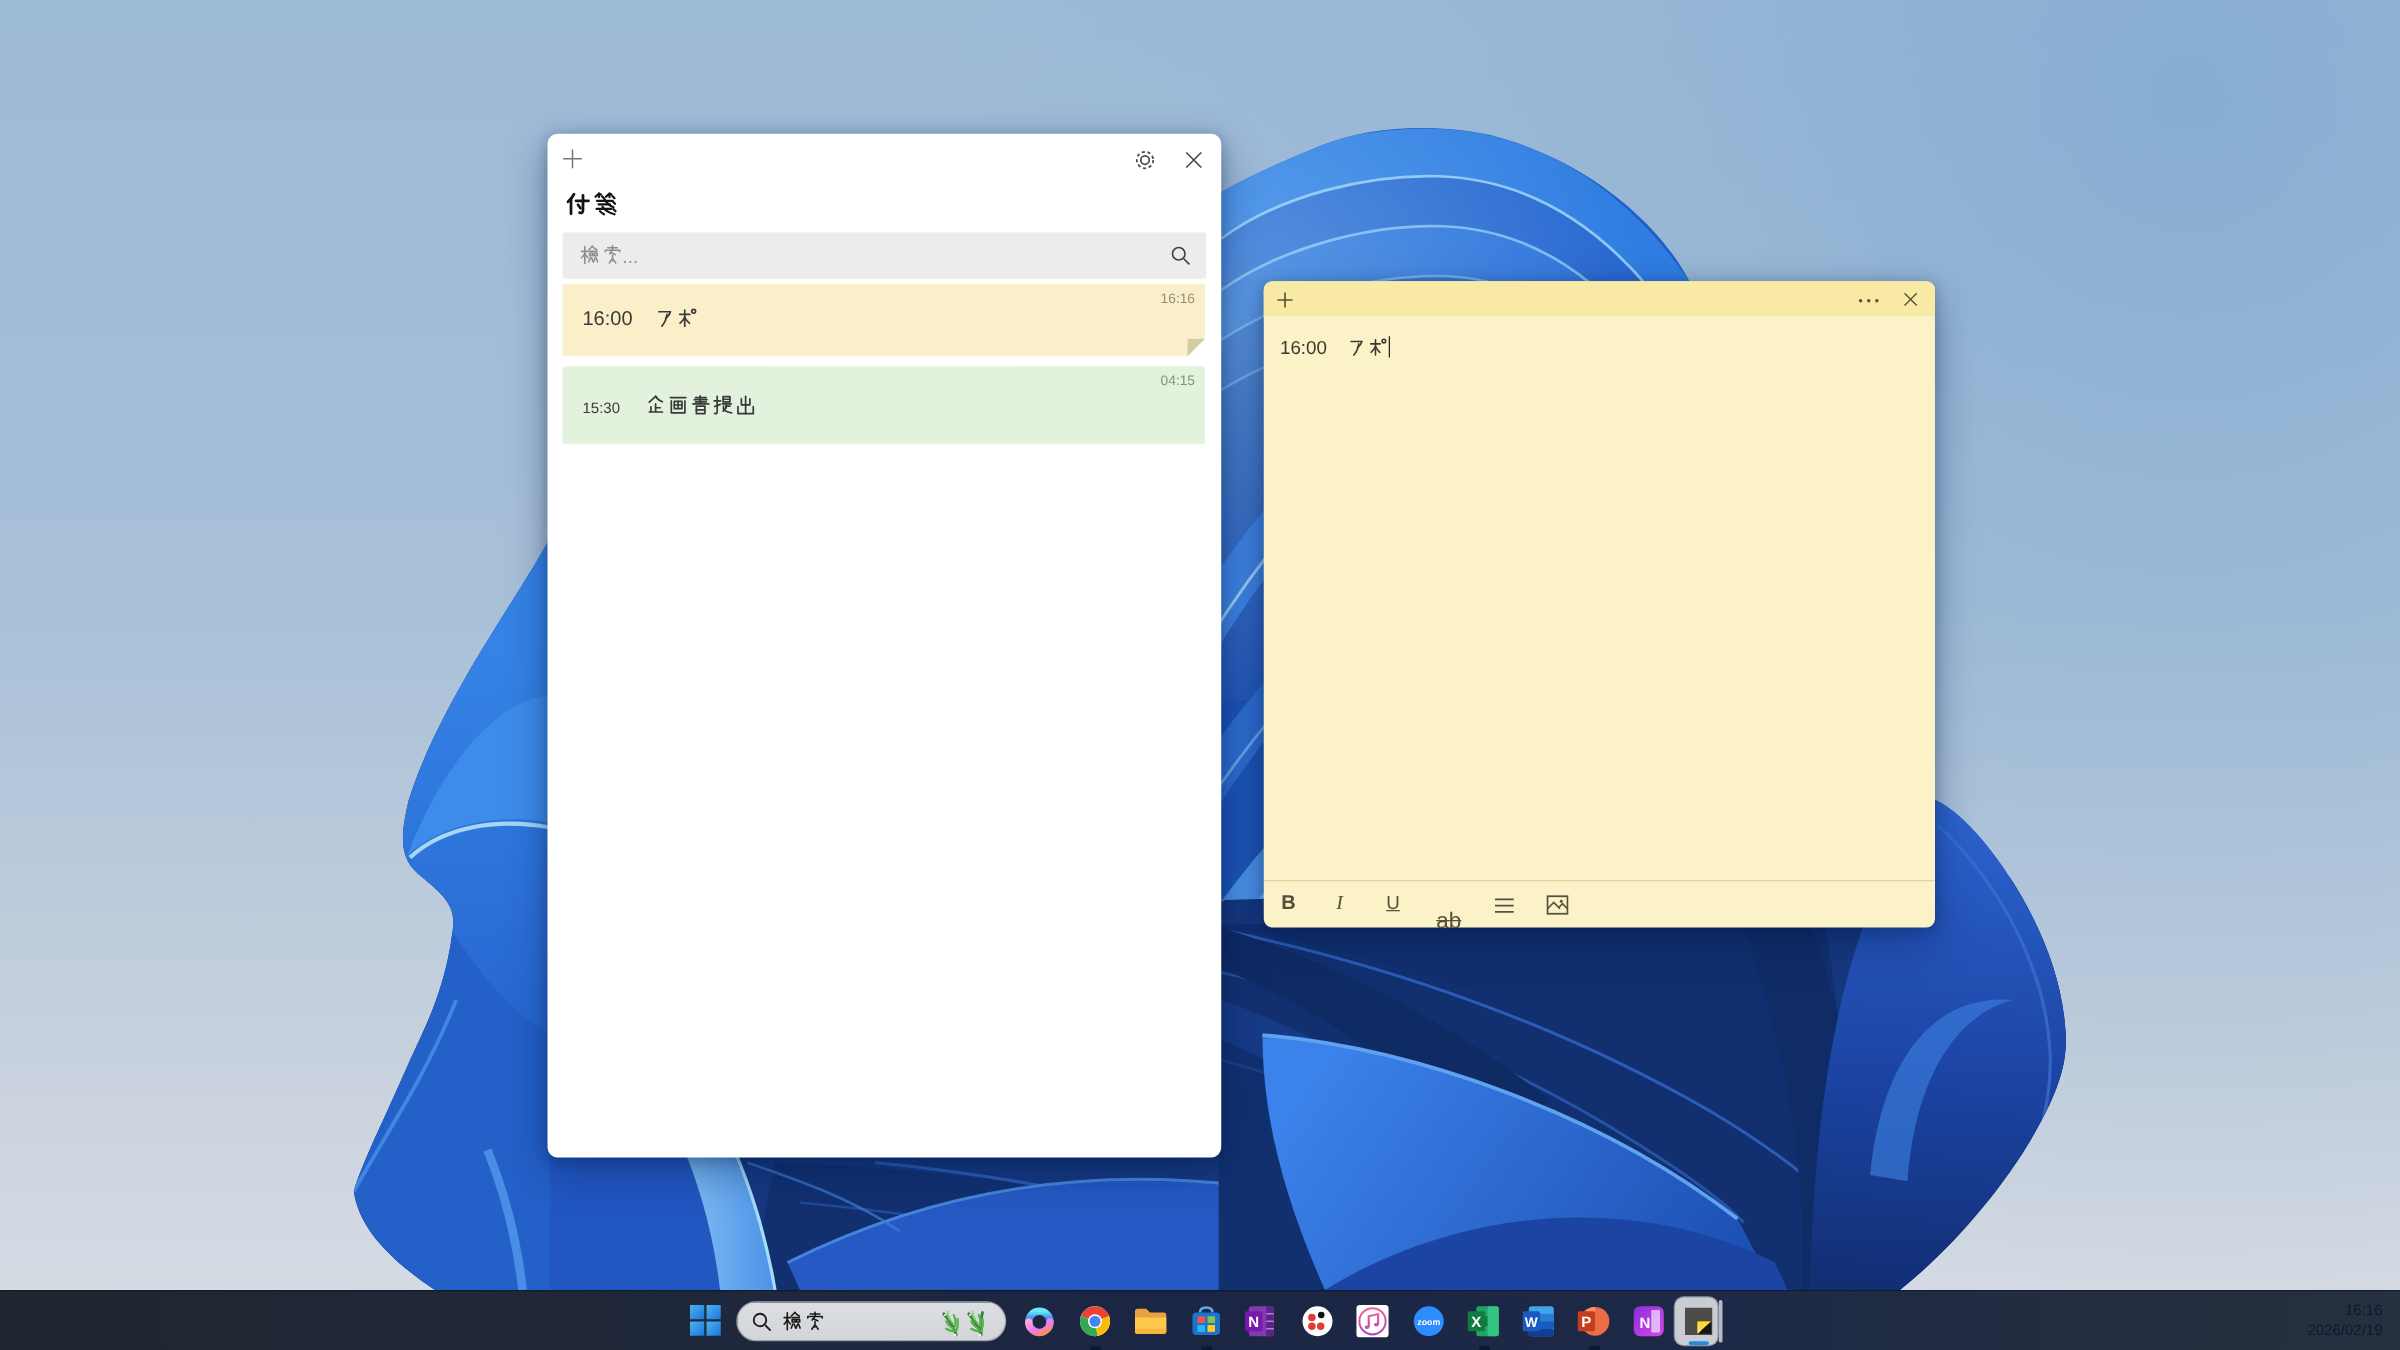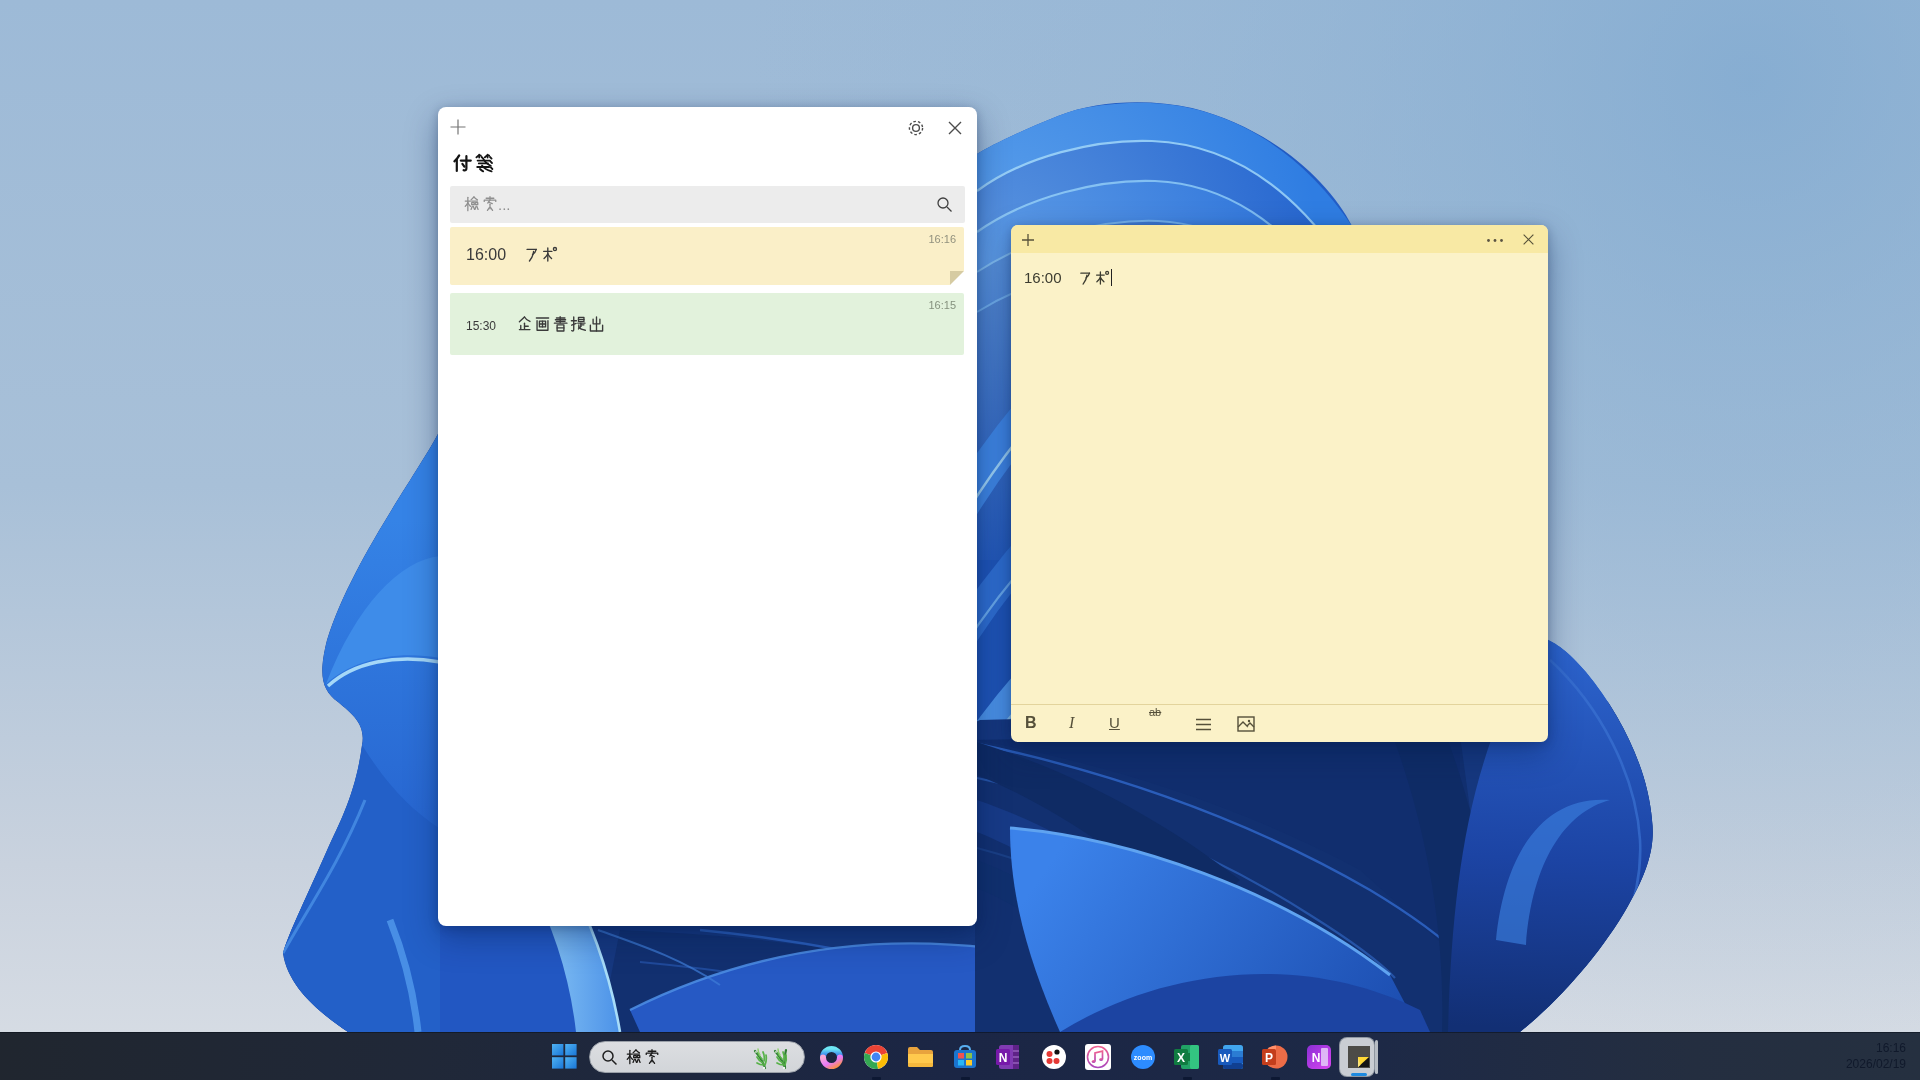--- a/index.html
+++ b/index.html
@@ -271,21 +271,21 @@
     <div style="position:absolute;left:16px;top:19px;font-size:16px;color:#3a3a3a">16:00<span style="display:inline-block;width:17px"></span><svg class="g" width="17" height="17" viewBox="0 0 100 100" stroke="currentColor" stroke-width="8" style="vertical-align:-3px">
           <use href="#g-a"></use>
         </svg><svg class="g" width="17" height="17" viewBox="0 0 100 100" stroke="currentColor" stroke-width="8" style="vertical-align:-3px;margin-left:1px">
           <use href="#g-po"></use>
         </svg></div>
     <div style="position:absolute;right:0;bottom:0;width:14px;height:14px;background:#fff"></div>
     <div style="position:absolute;right:0;bottom:0;width:0;height:0;border-right:14px solid transparent;border-top:14px solid #d6cba2"></div>
   </div>
 
   <div style="position:absolute;left:12px;top:186px;width:514px;height:62px;background:#e2f2dc;border-radius:2px">
-    <div style="position:absolute;right:8px;top:6px;font-size:11px;color:#85917e">16:15</div>
+    <div style="position:absolute;right:8px;top:6px;font-size:11px;color:#85917e">04:15</div>
     <div style="position:absolute;left:16px;top:23px;font-size:12px;color:#3a3a3a">15:30<span style="display:inline-block;width:17px"></span><span style="color:#3a3a3a">
       <svg class="g" width="17" height="17" viewBox="0 0 100 100" stroke="currentColor" stroke-width="8" style="vertical-align:-3px">
             <use href="#g-ki"></use>
           </svg><svg class="g" width="17" height="17" viewBox="0 0 100 100" stroke="currentColor" stroke-width="8" style="vertical-align:-3px;margin-left:1px">
             <use href="#g-ga"></use>
           </svg><svg class="g" width="17" height="17" viewBox="0 0 100 100" stroke="currentColor" stroke-width="8" style="vertical-align:-3px;margin-left:1px">
             <use href="#g-sho"></use>
           </svg><svg class="g" width="17" height="17" viewBox="0 0 100 100" stroke="currentColor" stroke-width="8" style="vertical-align:-3px;margin-left:1px">
             <use href="#g-tei"></use>
           </svg><svg class="g" width="17" height="17" viewBox="0 0 100 100" stroke="currentColor" stroke-width="8" style="vertical-align:-3px;margin-left:1px">
@@ -310,21 +310,21 @@
   <div style="position:absolute;left:13px;top:44px;font-size:15px;color:#3c3c30">16:00<span style="display:inline-block;width:15px"></span><svg class="g" width="16" height="16" viewBox="0 0 100 100" stroke="currentColor" stroke-width="8" style="vertical-align:-3px">
         <use href="#g-a"></use>
       </svg><svg class="g" width="16" height="16" viewBox="0 0 100 100" stroke="currentColor" stroke-width="8" style="vertical-align:-3px;margin-left:1px">
         <use href="#g-po"></use>
       </svg><span style="display:inline-block;width:1px;height:17px;background:#222;vertical-align:-3px;margin-left:1px"></span></div>
   <div style="position:absolute;left:0;right:0;bottom:37px;height:1px;background:#e3d49c"></div>
   <div style="position:absolute;left:0;bottom:0;right:0;height:36px;color:#55503a">
     <span style="position:absolute;left:14px;top:8px;font-weight:bold;font-size:16px">B</span>
     <span style="position:absolute;left:58px;top:8px;font-style:italic;font-size:16px;font-family:'Liberation Serif',serif">I</span>
     <span style="position:absolute;left:98px;top:8px;font-size:15px;text-decoration:underline">U</span>
-    <span style="position:absolute;left:138px;top:0;font-size:11px;text-decoration:line-through">ab</span>
+    <span style="position:absolute;left:138px;top:20px;font-size:18px;text-decoration:line-through">ab</span>
     <svg style="position:absolute;left:184px;top:11px" width="17" height="15" viewBox="0 0 17 15" fill="none" stroke="#55503a" stroke-width="1.5">
         <path d="M1 2.5 H16 M1 7.5 H16 M1 12.5 H16"></path>
       </svg>
     <svg style="position:absolute;left:226px;top:10px" width="18" height="16" viewBox="0 0 18 16" fill="none" stroke="#55503a" stroke-width="1.4">
         <rect x="1" y="1" width="16" height="14"></rect>
         <path d="M1 11 L6 6 L11 11 M10 10 L13 7 L17 11"></path>
         <circle cx="12" cy="5" r="1.2" fill="#55503a" stroke="none"></circle>
       </svg>
   </div>
 </div>

